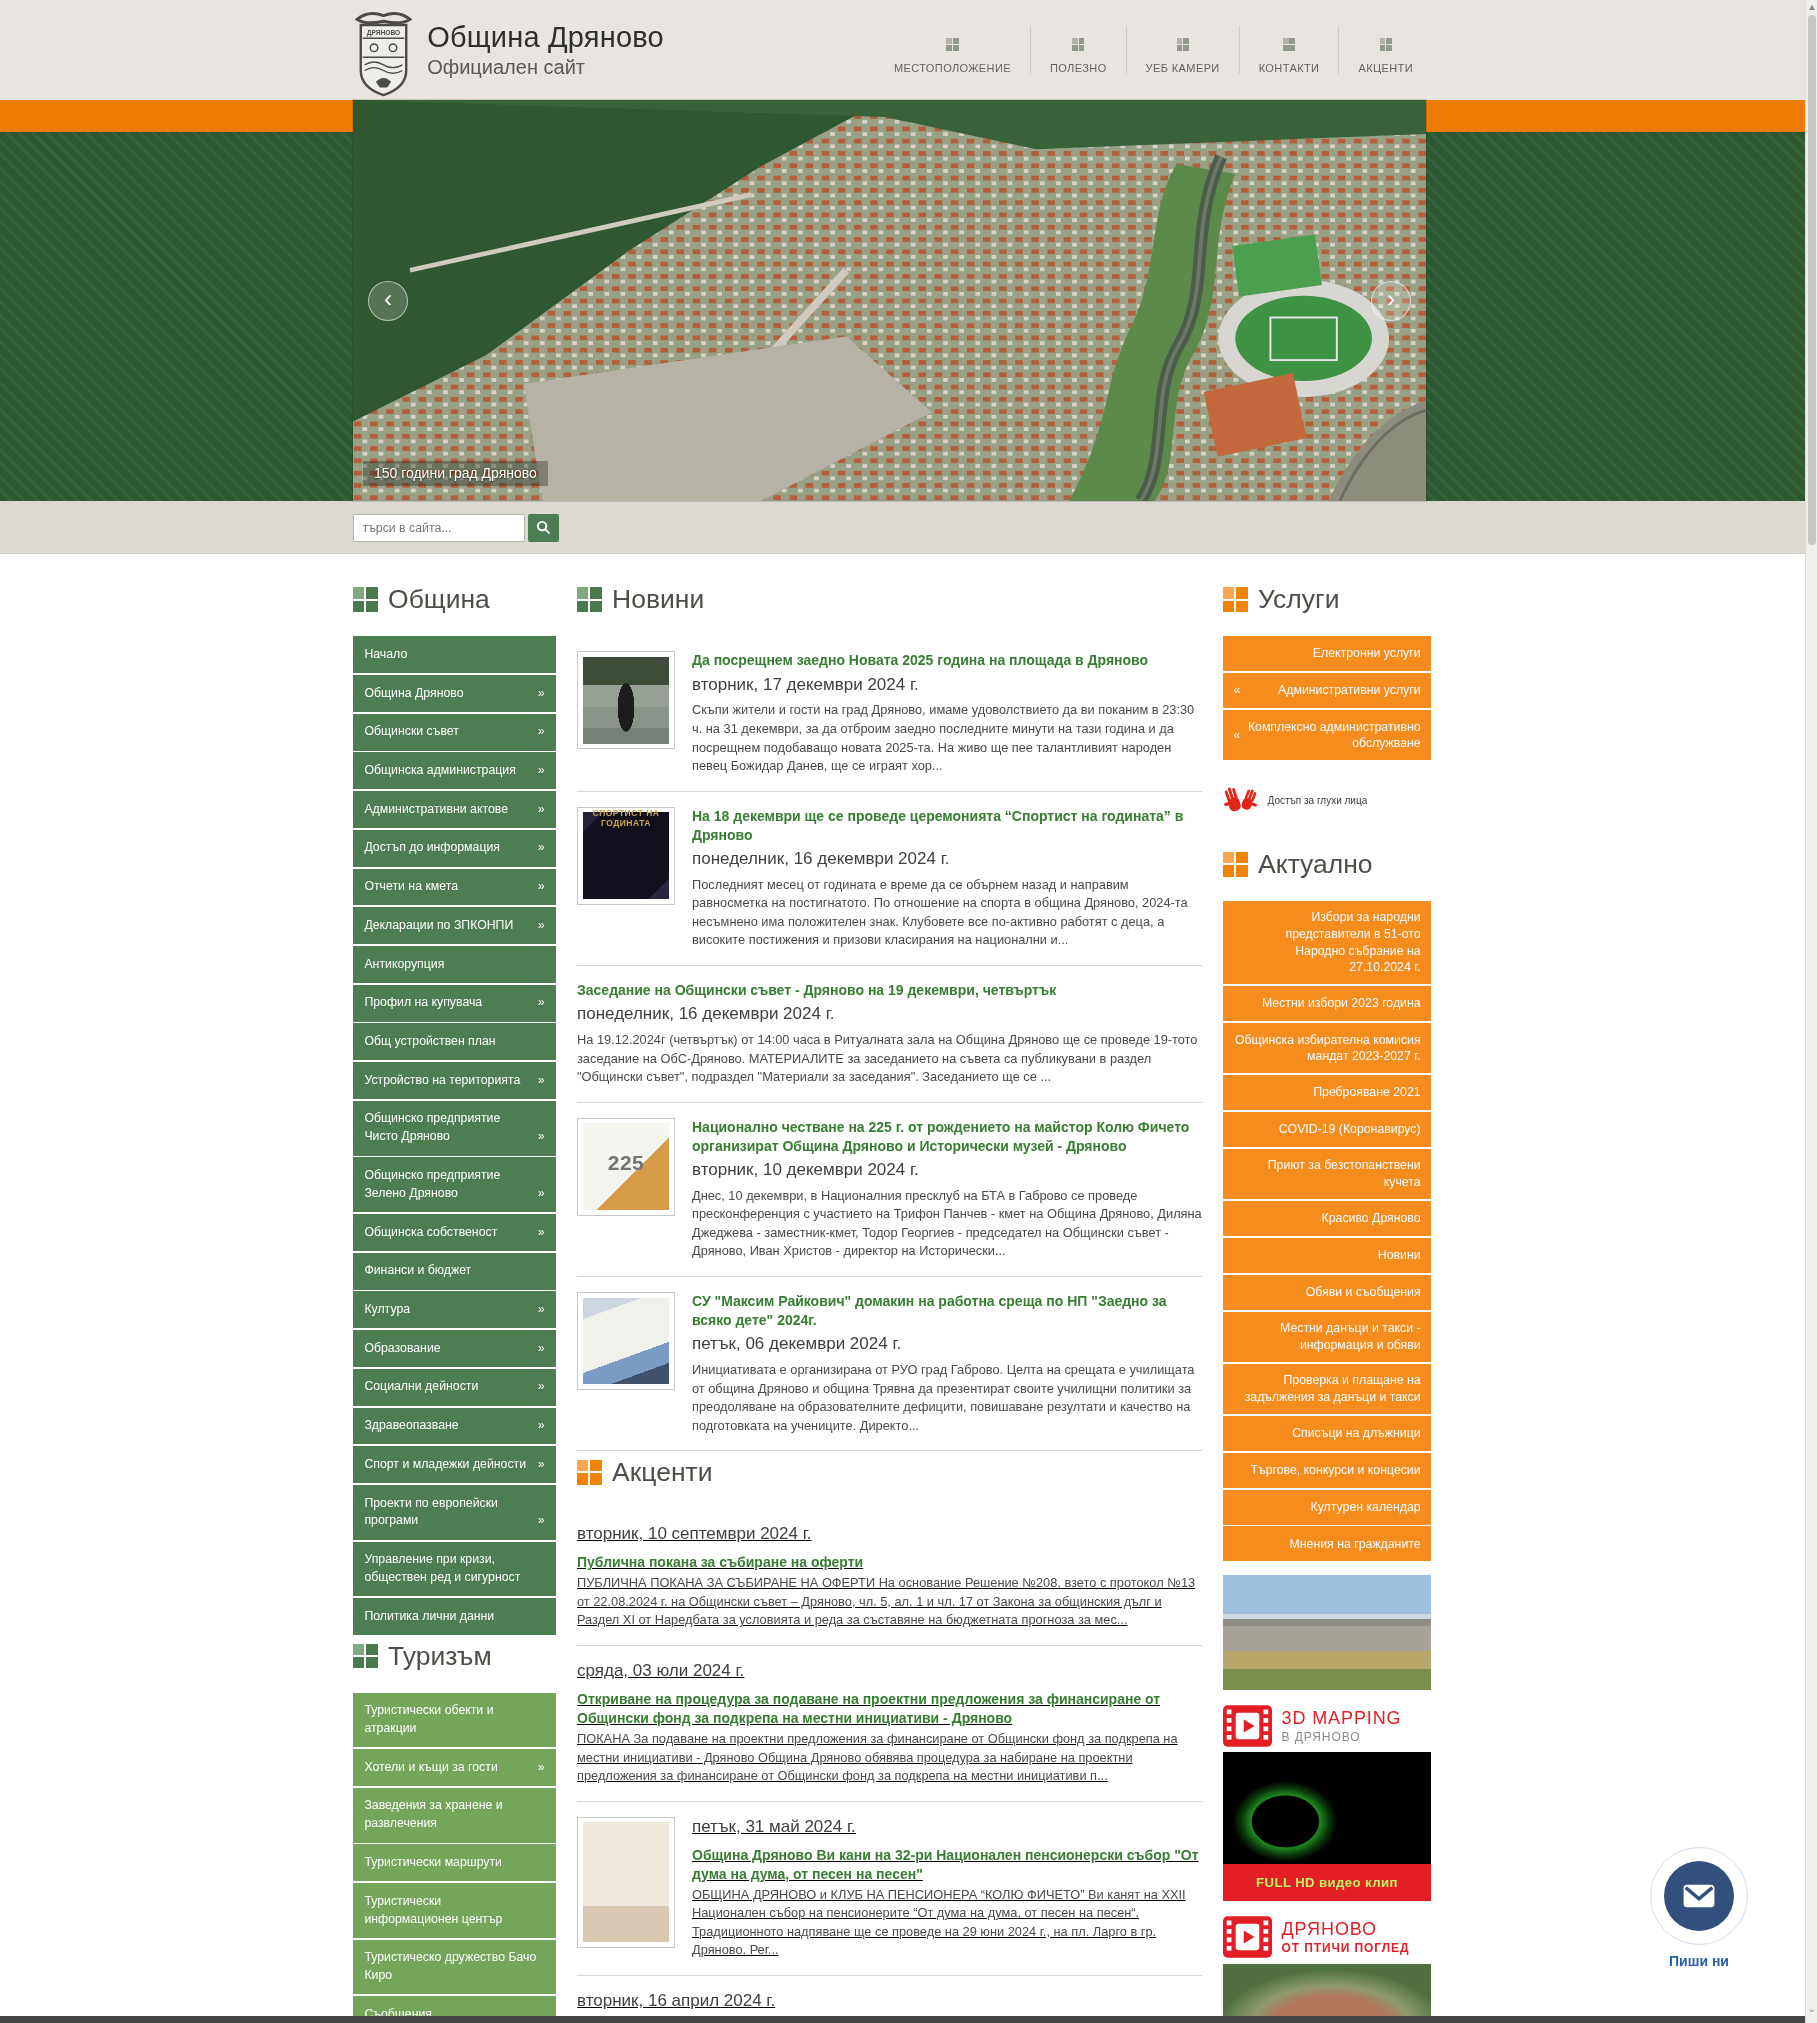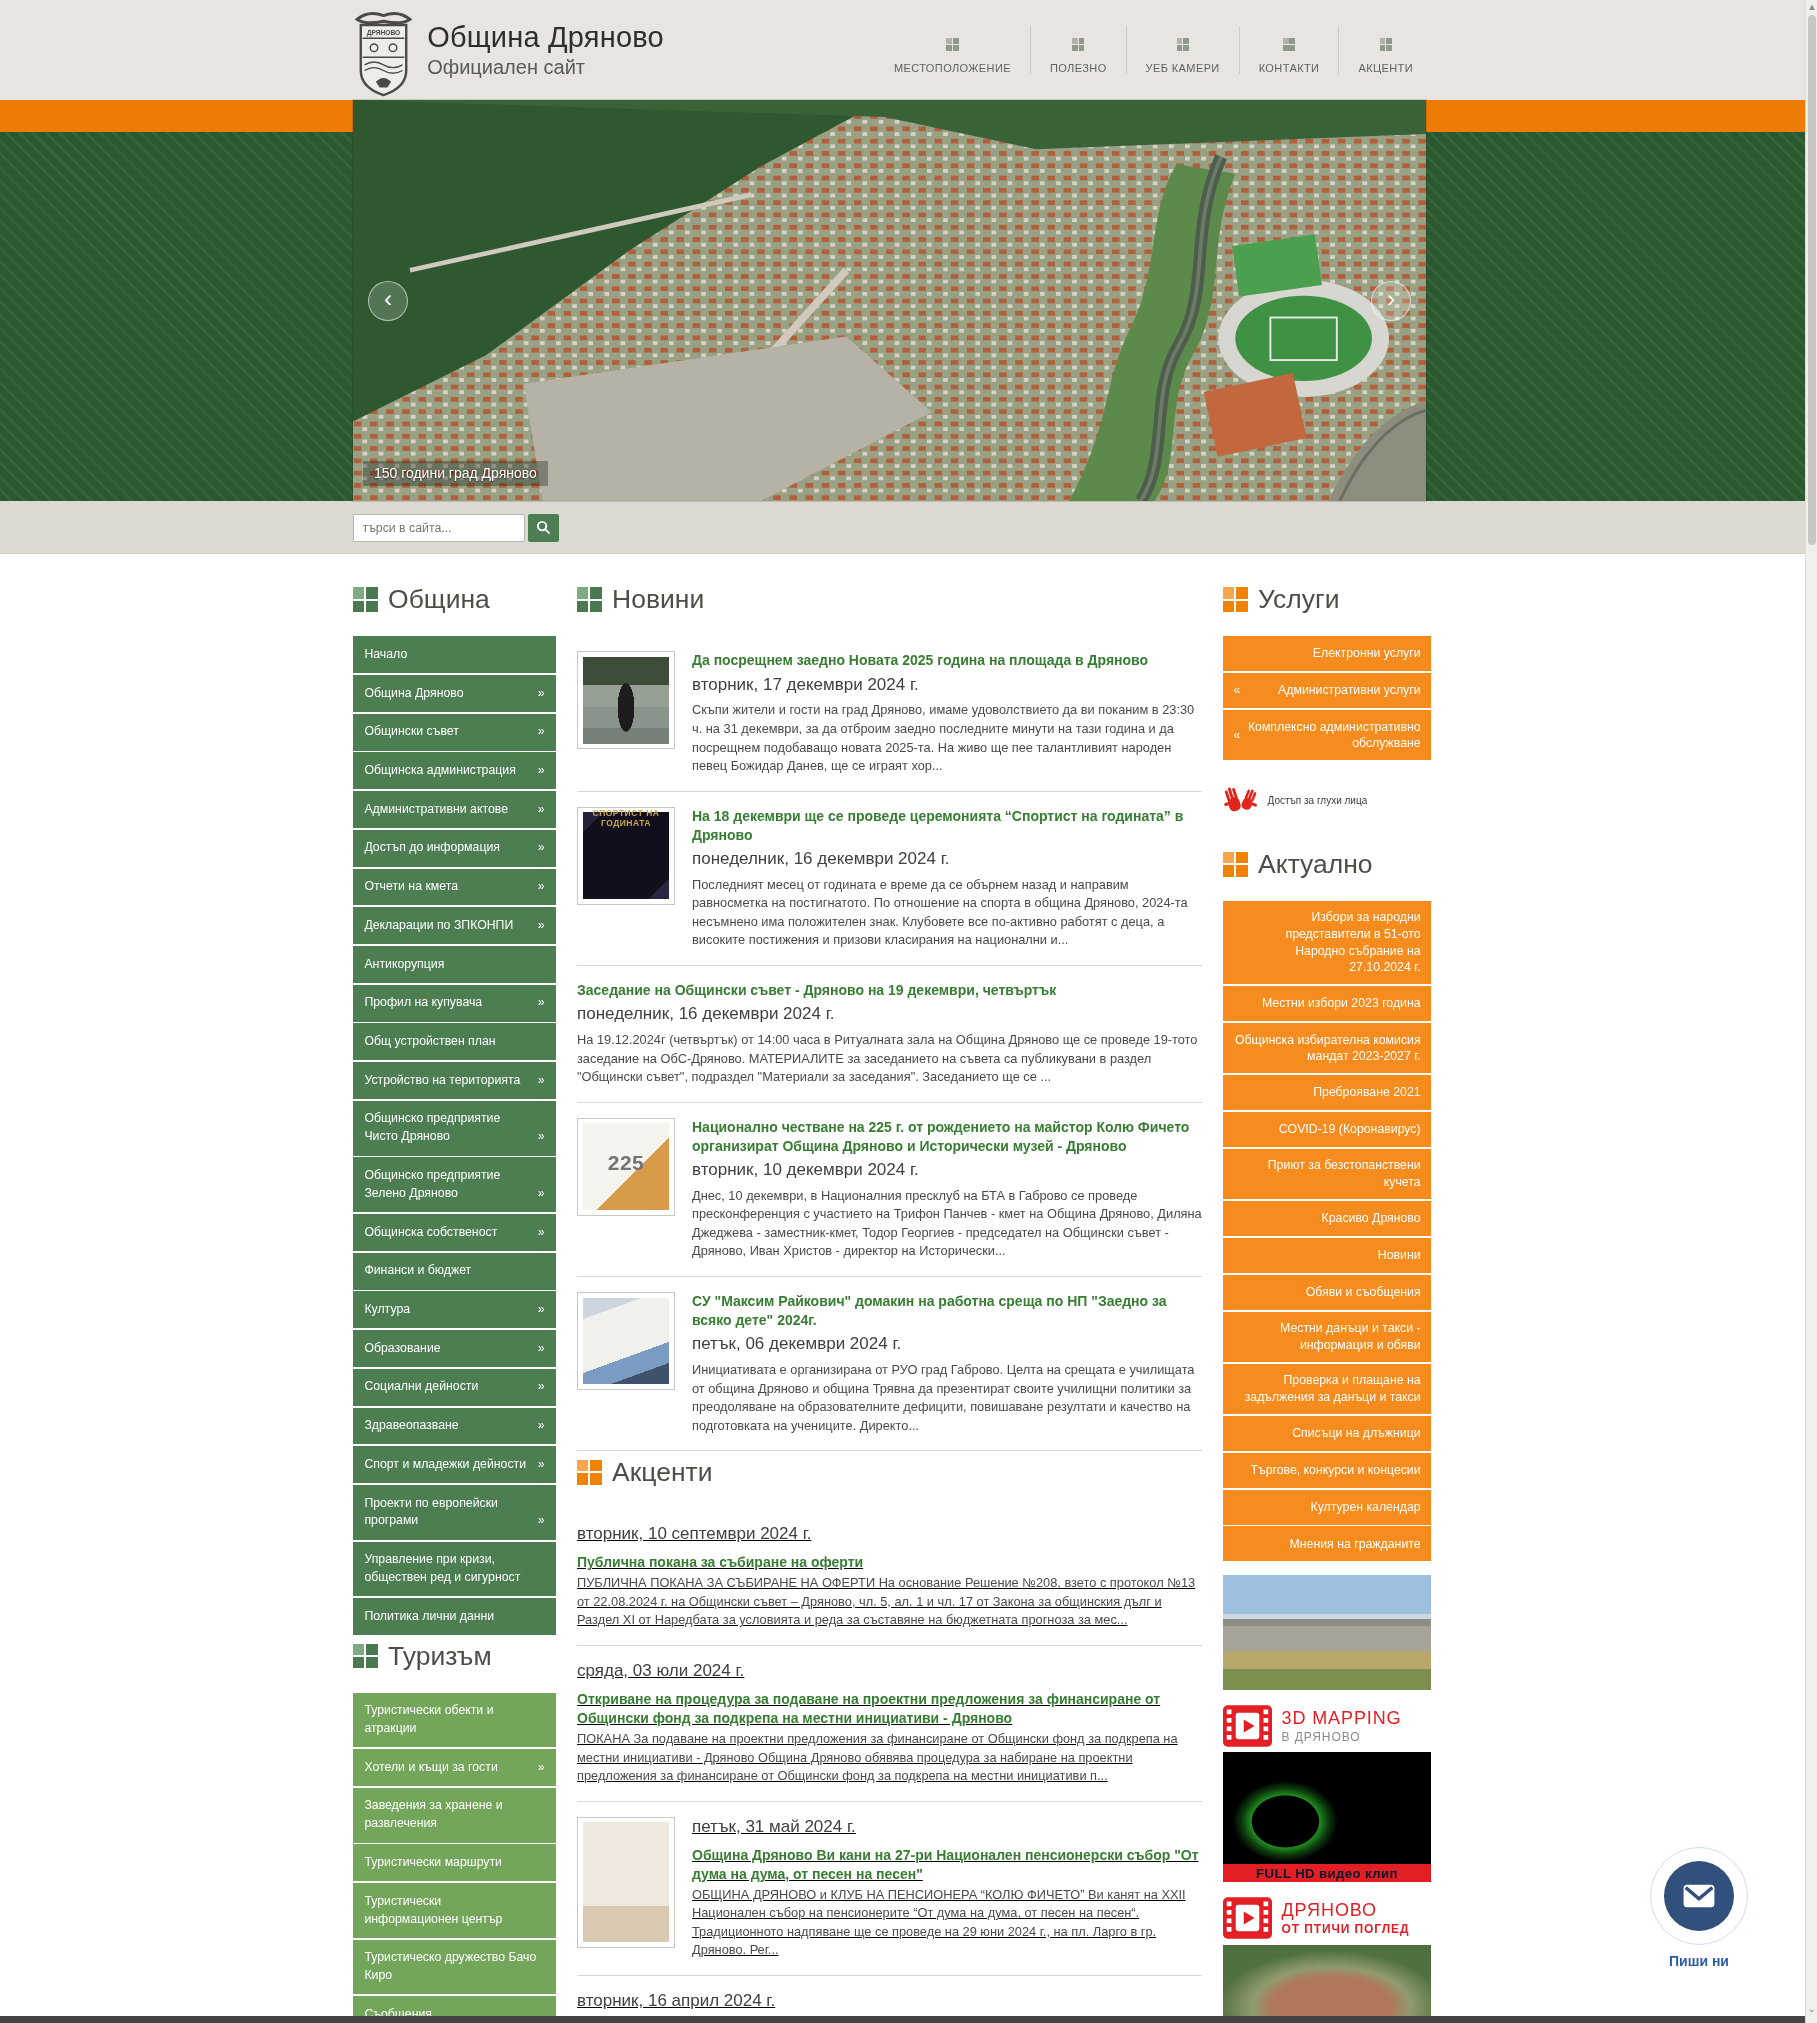--- a/index.html
+++ b/index.html
@@ -90,21 +90,21 @@
   .fortress { background:linear-gradient(180deg,#9cc0dd 0 34%,#cdd9e2 34% 38%,#8e8d85 38% 44%,#a7a399 44% 66%,#b8a76a 66% 82%,#7d8f4f 82%); }
   .vbanner { display:flex; align-items:center; margin-top:15px; cursor:pointer; }
   .vbanner .vtxt { margin-left:9.5px; }
   .vtxt .t1 { color:#e31e24; font-size:18px; letter-spacing:0.9px; font-weight:400; }
   .vtxt .t2 { color:#8a8a86; font-size:12px; letter-spacing:0.9px; margin-top:0.9px; }
   .vtxt.allred .t2 { color:#e31e24; font-weight:bold; }
   .vthumb { width:208px; margin-top:5.7px; cursor:pointer; }
   .vthumb .vimg { height:112px; }
   .vimg.bridge { background:radial-gradient(57px 44px at 30% 62%, #000 58%, #1f8a1f 60%, #0c3a0c 76%, #000 92%), radial-gradient(51px 40px at 66% 60%, #000 56%, #25a025 58%, #0c3a0c 74%, #000 92%), #020402; }
   .vimg.aerialtown { background:radial-gradient(132px 66px at 52% 55%, #b0775b 0 45%, #8f9b6e 60%, #51703f 85%), #47633a; }
-  .redbar { height:18px; background:#e31e24; color:#0f172a; font-size:13.2px; font-weight:bold; display:flex; align-items:center; justify-content:center; letter-spacing:0.4px; }
+  .redbar { height:37px; background:#e31e24; color:#bef264; font-size:13.2px; font-weight:bold; display:flex; align-items:center; justify-content:center; letter-spacing:0.4px; }
 
   
   .contact-float { position:absolute; right:62px; top:1847px; width:112px; text-align:center; }
   .cf-ring { width:98px; height:98px; margin:0 auto; border-radius:50%; border:1.9px solid #cfdcee; display:flex; align-items:center; justify-content:center; background:rgba(255,255,255,.65); cursor:pointer; }
   .cf-circle { width:70px; height:70px; border-radius:50%; background:#31517c; display:flex; align-items:center; justify-content:center; }
   .cf-label { margin-top:7.6px; color:#2a5ca8; font-weight:bold; font-size:14px; }
 
   
   .scrollbar { position:absolute; top:0; right:0; bottom:0; width:12.3px; background:#f0efec; border-left:0.9px solid #dddcd8; }
   .sb-thumb { position:absolute; top:15px; left:1.9px; width:8.5px; height:530px; background:#c8c6c1; border-radius:4.7px; }
@@ -523,21 +523,21 @@
                 <p class="ntext">ПОКАНА   За подаване на проектни предложения за финансиране от Общински фонд за подкрепа на местни инициативи - Дряново Община Дряново обявява процедура за набиране на проектни предложения за финансиране от Общински фонд за подкрепа на местни инициативи п...</p>
               </div>
             </div>
           </article>
 
           <article class="akc-item">
             <div class="akc-flex">
               <div class="thumb tall" data-thumb="pensioner-poster"></div>
               <div class="nbody">
                 <div class="ndate">петък, 31 май 2024 г.</div>
-                <a class="ntitle">Община Дряново Ви кани на 27-ри Национален пенсионерски събор "От дума на дума, от песен на песен"</a>
+                <a class="ntitle">Община Дряново Ви кани на 32-ри Национален пенсионерски събор "От дума на дума, от песен на песен"</a>
                 <p class="ntext">ОБЩИНА ДРЯНОВО и КЛУБ НА ПЕНСИОНЕРА “КОЛЮ ФИЧЕТО” Ви канят на XXII Национален събор на пенсионерите “От дума на дума, от песен на песен“. Традиционното надпяване ще се проведе на 29 юни 2024 г.,  на пл. Ларго в гр. Дряново. Рег...</p>
               </div>
             </div>
           </article>
 
           <article class="akc-item">
             <div class="akc-flex">
 
               <div class="nbody">
                 <div class="ndate">вторник, 16 април 2024 г.</div>

